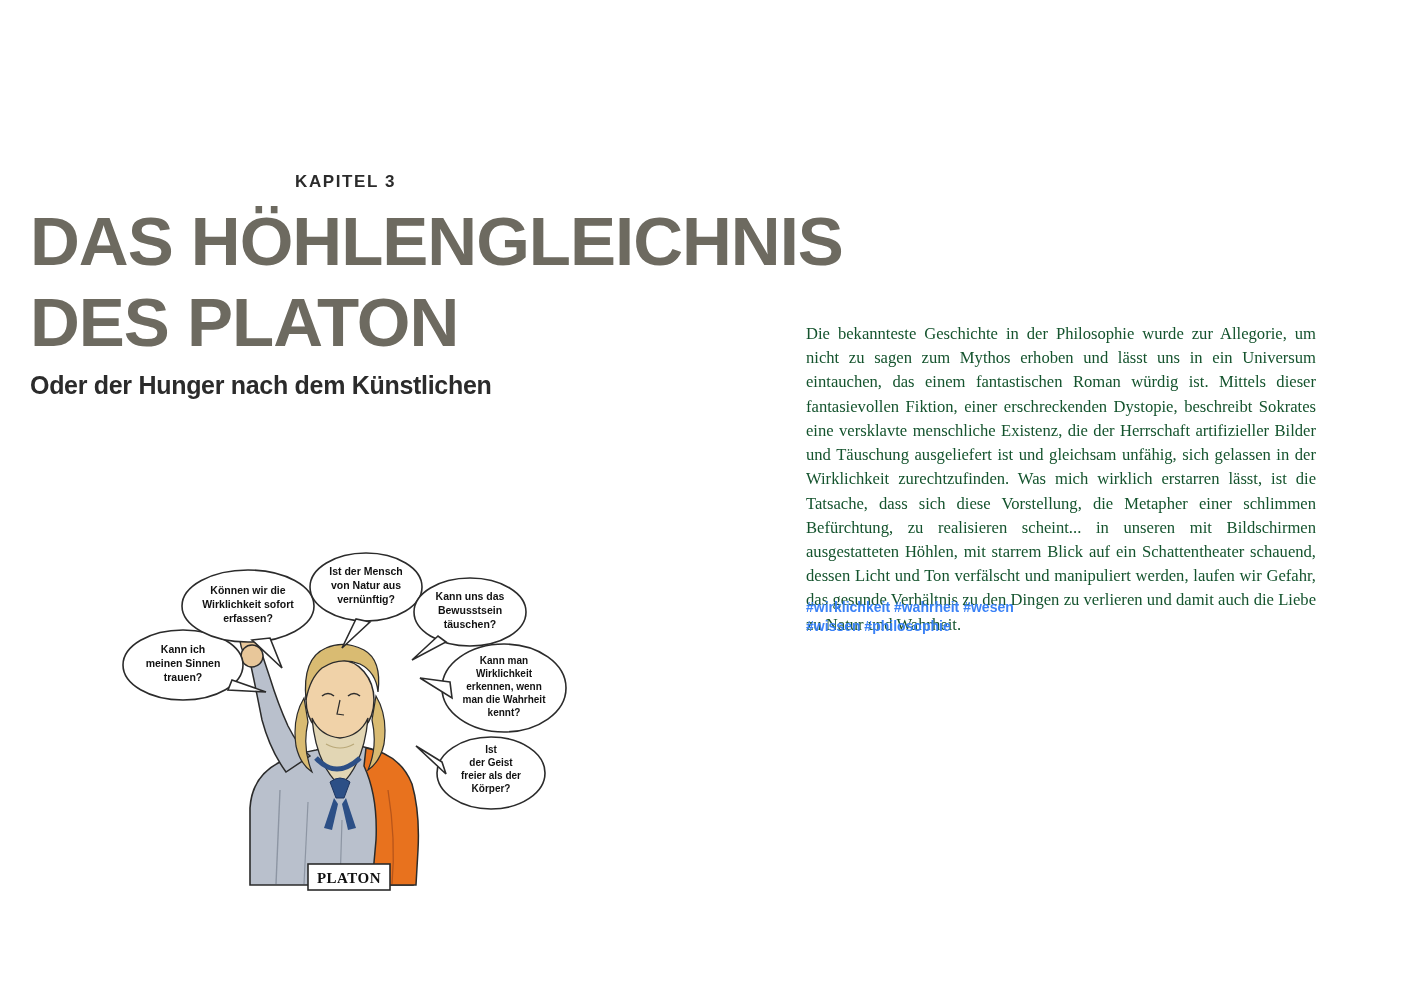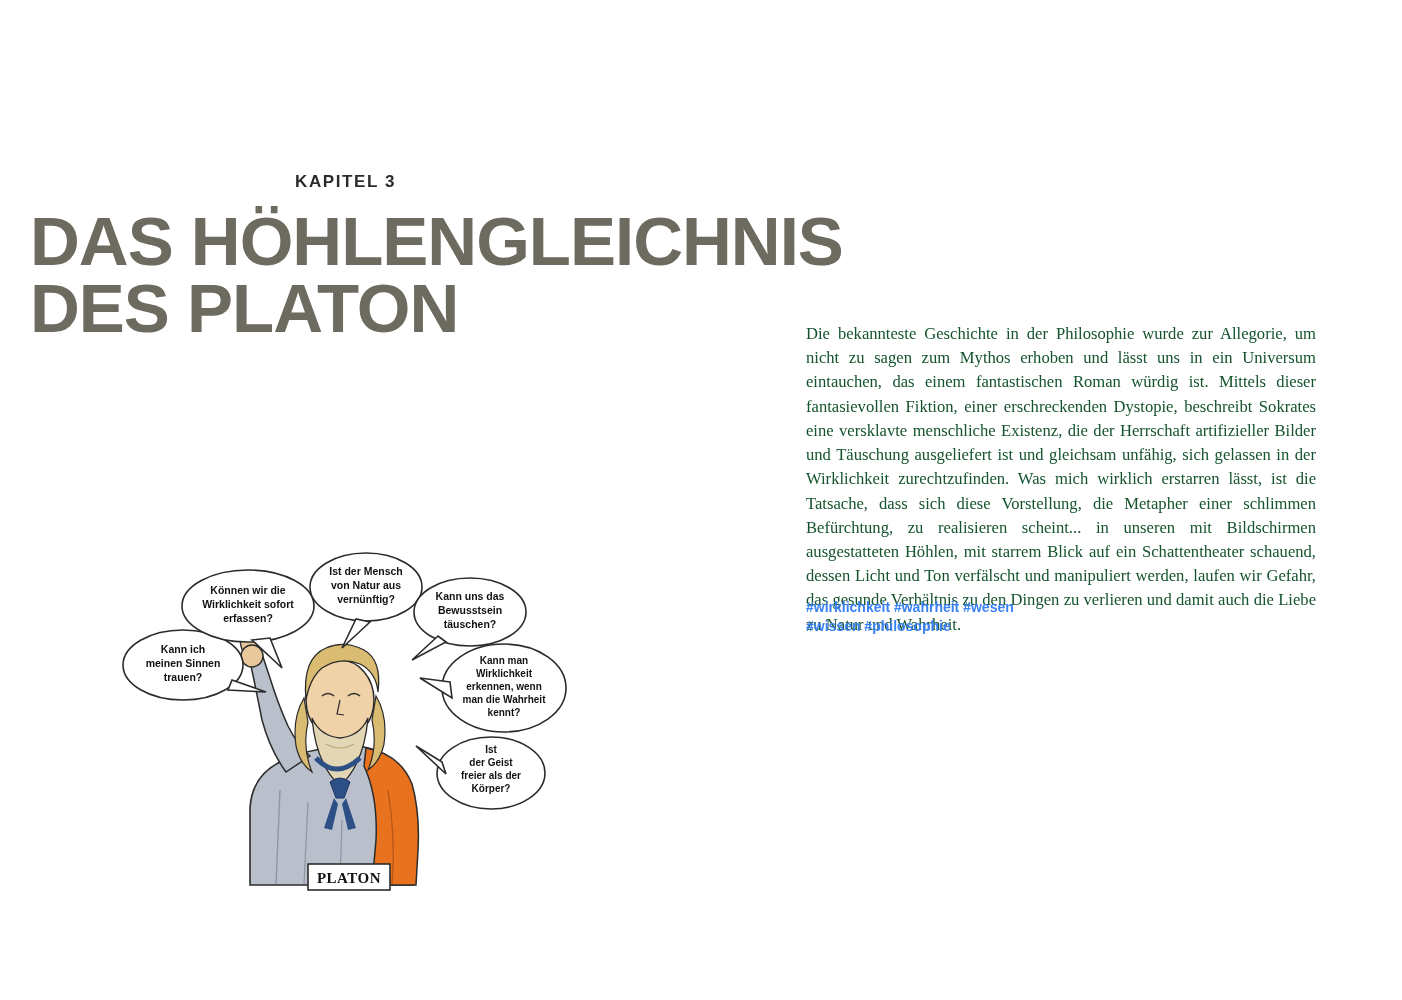--- a/index.html
+++ b/index.html
@@ -44,21 +44,21 @@
     font-family: "Liberation Sans", sans-serif;
     font-weight: bold;
     color: #6d6a60;
     font-size: 69px;
     line-height: 0.92;
     letter-spacing: -1px;
     text-transform: uppercase;
     white-space: nowrap;
   }
   .title-line.second {
-    margin-top: 4px;
+    margin-top: 18px;
   }
   .subtitle {
     margin-top: 16px;
     font-family: "Liberation Sans", sans-serif;
     font-weight: bold;
     color: #2b2b2b;
     font-size: 25px;
     letter-spacing: -0.3px;
   }
 
@@ -121,20 +121,21 @@
 </head>
 <body>
 
 <div class="page">
 
   <div class="chapter-label">KAPITEL 3</div>
 
   <div class="title-block">
     <div class="title-line">DAS HÖHLENGLEICHNIS</div>
     <div class="title-line second">DES PLATON</div>
+    <div class="subtitle">Oder der Hunger nach dem Künstlichen</div>
   </div>
 
   <div class="body-text">Die bekannteste Geschichte in der Philosophie wurde zur Allegorie, um nicht zu sagen zum Mythos erhoben und lässt uns in ein Universum eintauchen, das einem fantastischen Roman würdig ist. Mittels dieser fantasievollen Fiktion, einer erschreckenden Dystopie, beschreibt Sokrates eine versklavte menschliche Existenz, die der Herrschaft artifizieller Bilder und Täuschung ausgeliefert ist und gleichsam unfähig, sich gelassen in der Wirklichkeit zurechtzufinden. Was mich wirklich erstarren lässt, ist die Tatsache, dass sich diese Vorstellung, die Metapher einer schlimmen Befürchtung, zu realisieren scheint... in unseren mit Bildschirmen ausgestatteten Höhlen, mit starrem Blick auf ein Schattentheater schauend, dessen Licht und Ton verfälscht und manipuliert werden, laufen wir Gefahr, das gesunde Verhältnis zu den Dingen zu verlieren und damit auch die Liebe zu Natur und Wahrheit.</div>
 
   <div class="hashtags">
     <div>#wirklichkeit #wahrheit #wesen</div>
     <div>#wissen #philosophie</div>
   </div>
 
   <div class="illustration">

